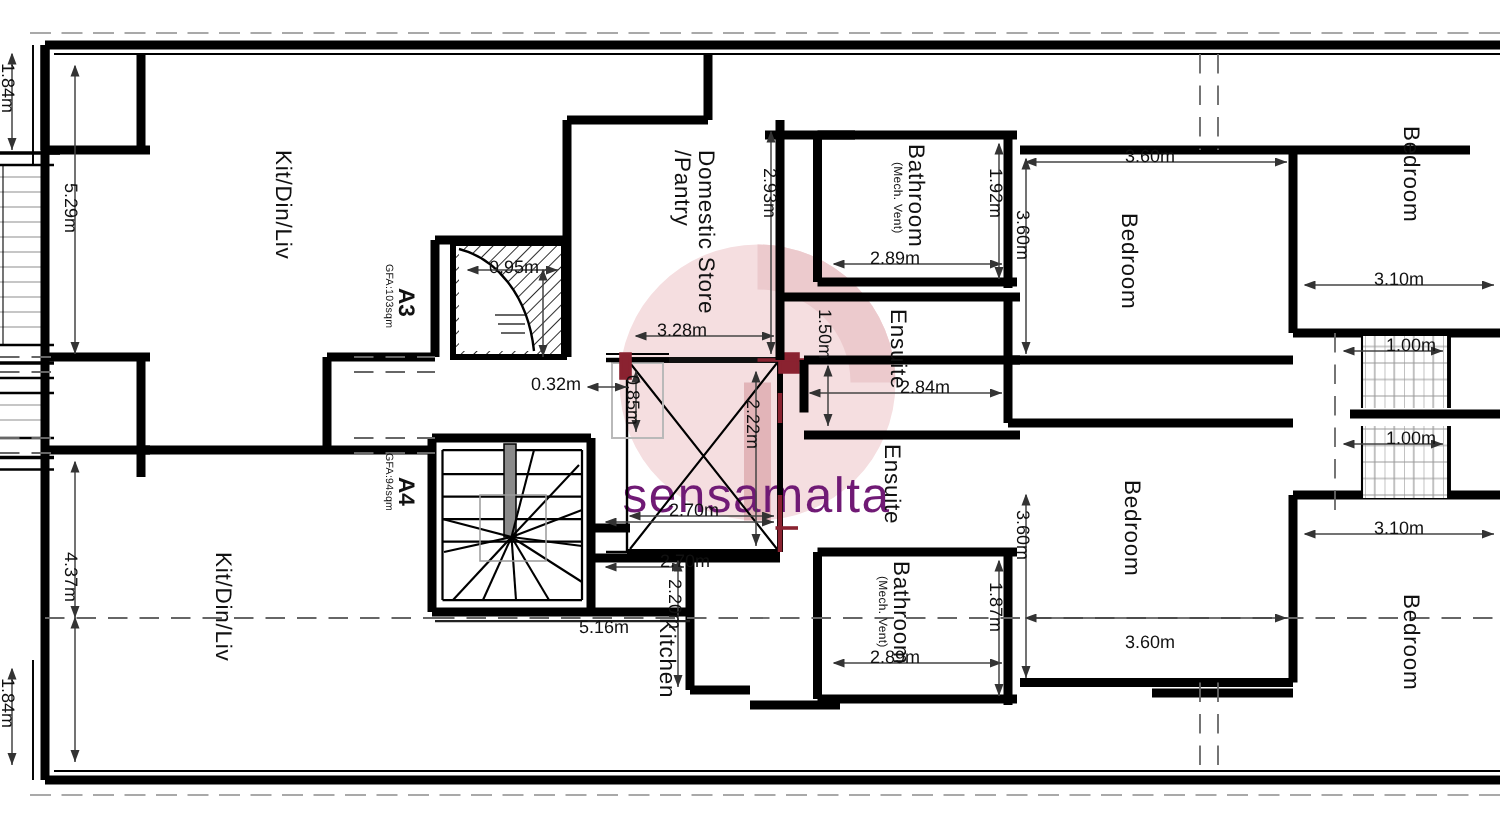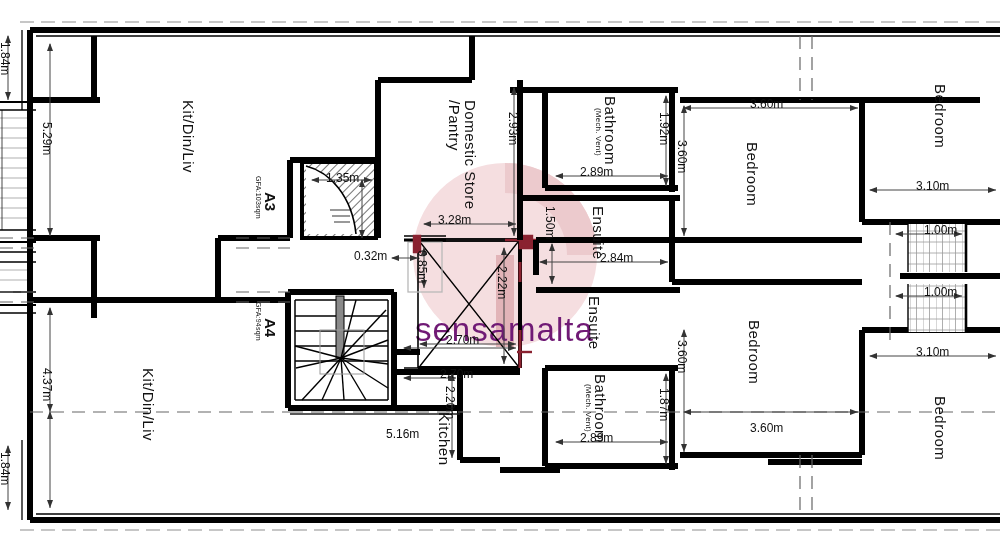--- a/index.html
+++ b/index.html
@@ -320,30 +320,30 @@
   <div class="lbl unit rot" style="left:278px;top:192px;">A3</div>
   <div class="lbl gfa rot" style="left:262px;top:176px;">GFA:103sqm</div>
   <div class="lbl unit rot" style="left:278px;top:318px;">A4</div>
   <div class="lbl gfa rot" style="left:262px;top:302px;">GFA:94sqm</div>
 
   <div class="lbl dimv rot" style="left:11px;top:42px;">1.84m</div>
   <div class="lbl dimv rot" style="left:53px;top:122px;">5.29m</div>
   <div class="lbl dimv rot" style="left:53px;top:368px;">4.37m</div>
   <div class="lbl dimv rot" style="left:11px;top:452px;">1.84m</div>
 
-  <div class="lbl dim" style="left:326px;top:172px;">1.35m</div>
+  <div class="lbl dim" style="left:326px;top:172px;">0.95m</div>
   <div class="lbl dim" style="left:438px;top:214px;">3.28m</div>
   <div class="lbl dimv rot" style="left:519px;top:112px;">2.93m</div>
   <div class="lbl dim" style="left:354px;top:250px;">0.32m</div>
   <div class="lbl dimv rot" style="left:428px;top:250px;">0.85m</div>
   <div class="lbl dimv rot" style="left:508px;top:266px;">2.22m</div>
   <div class="lbl dim" style="left:446px;top:334px;">2.70m</div>
   <div class="lbl dim" style="left:440px;top:368px;">2.70m</div>
   <div class="lbl dimv rot" style="left:456px;top:386px;">2.20m</div>
-  <div class="lbl dim" style="left:386px;top:428px;">5.16m</div>
+  <div class="lbl dim" style="left:386px;top:412px;">5.16m</div>
 
   <div class="lbl dim" style="left:580px;top:166px;">2.89m</div>
   <div class="lbl dimv rot" style="left:670px;top:112px;">1.92m</div>
   <div class="lbl dim" style="left:580px;top:432px;">2.89m</div>
   <div class="lbl dimv rot" style="left:670px;top:388px;">1.87m</div>
   <div class="lbl dimv rot" style="left:556px;top:206px;">1.50m</div>
   <div class="lbl dim" style="left:600px;top:252px;">2.84m</div>
 
   <div class="lbl dim" style="left:750px;top:98px;">3.60m</div>
   <div class="lbl dimv rot" style="left:688px;top:140px;">3.60m</div>

